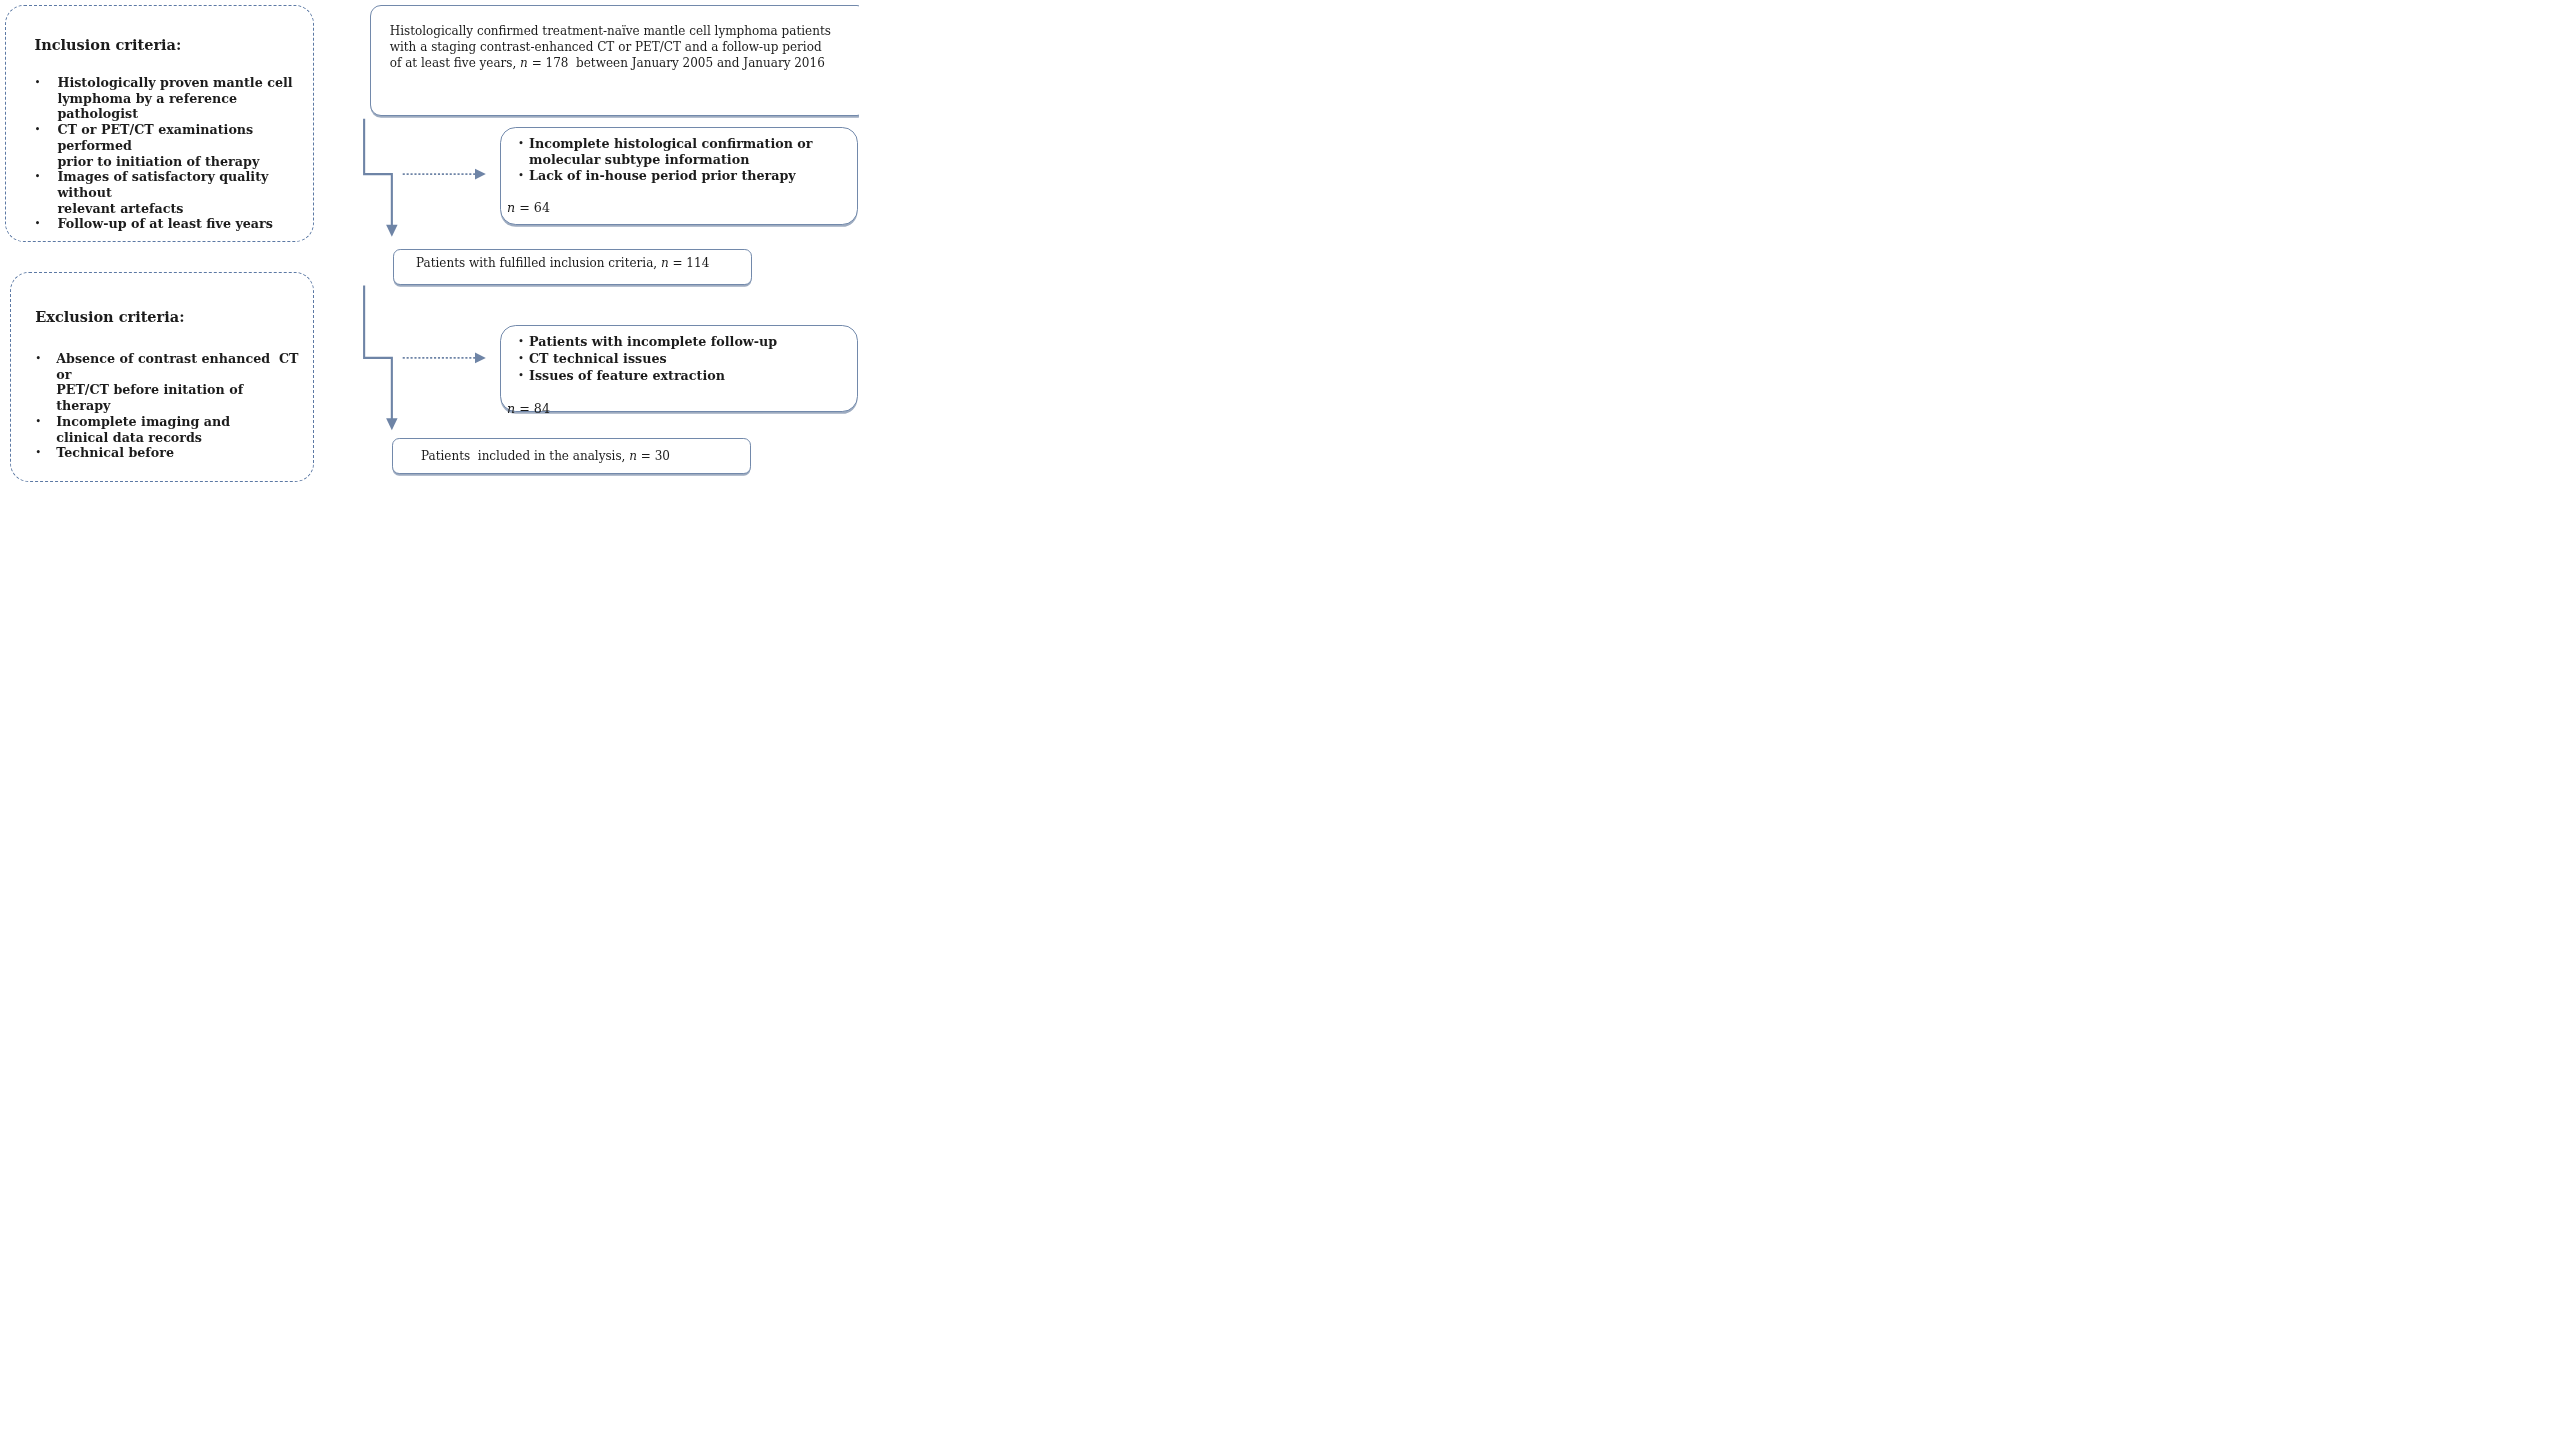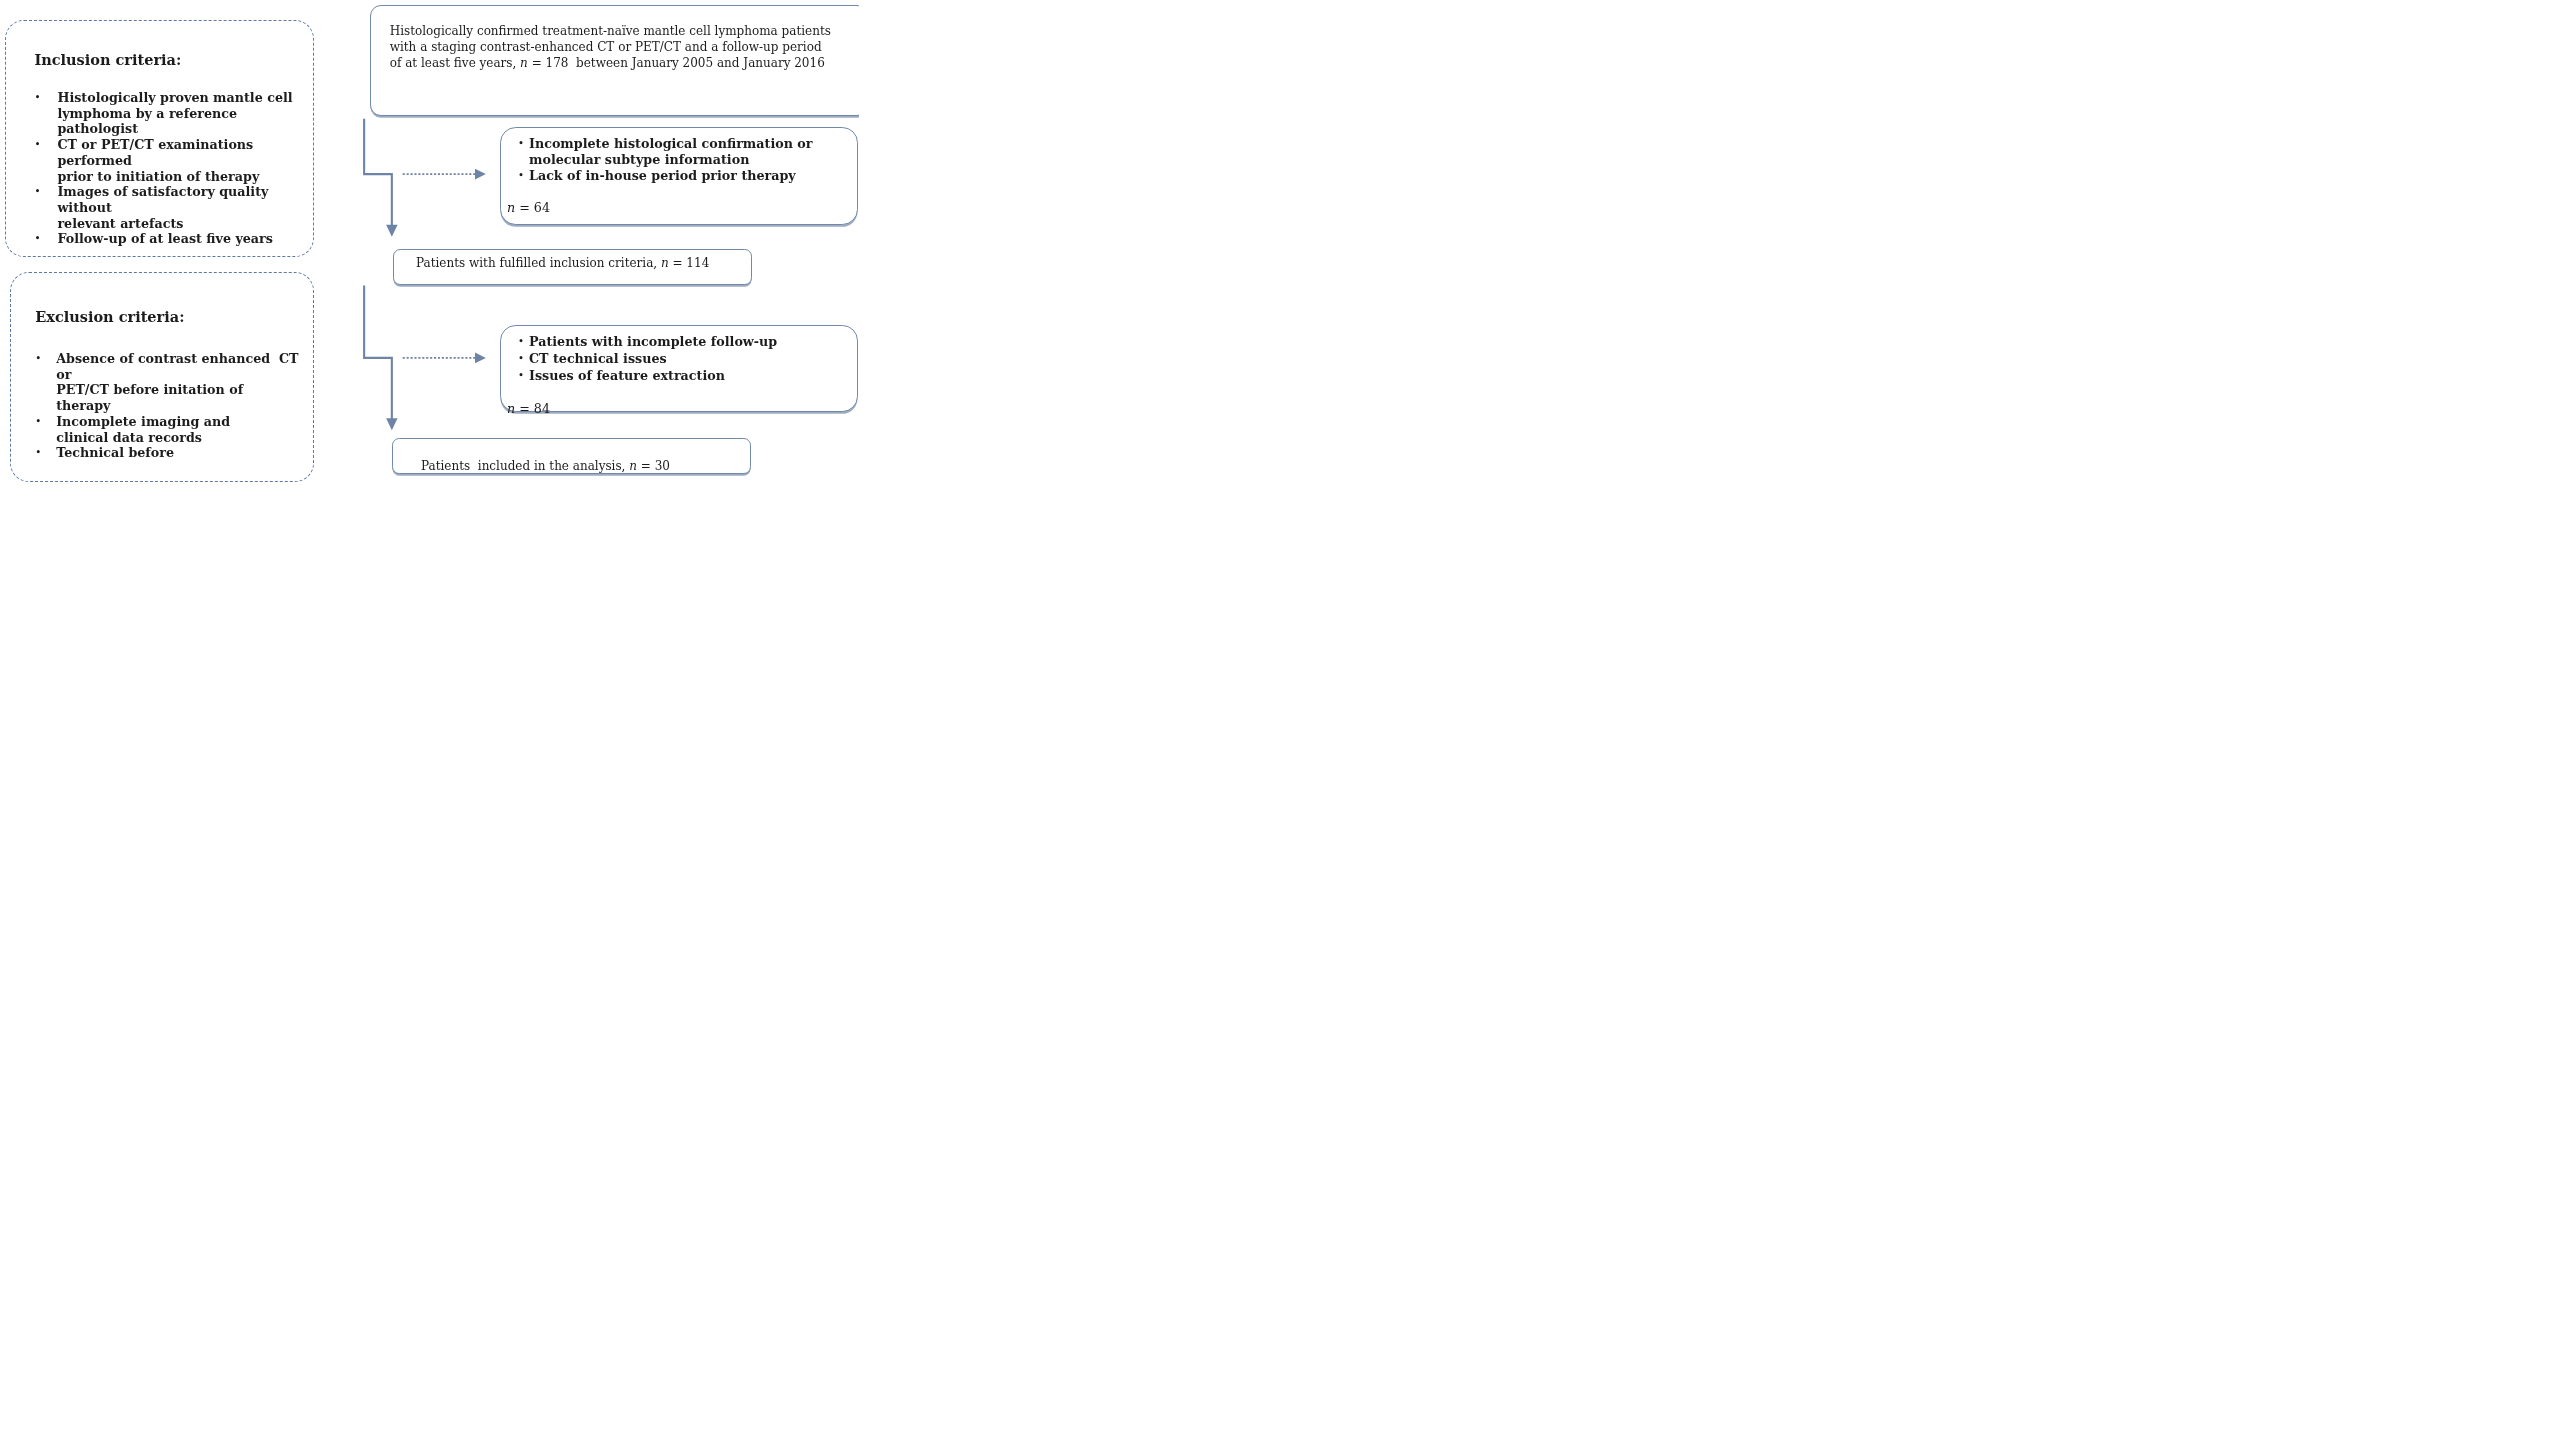--- a/index.html
+++ b/index.html
@@ -29,37 +29,37 @@
   ul.bullets li{position:relative;margin:0;}
   .dot{
     position:absolute;left:0;top:0;
     font-size:10.2px;
   }
   .bullet-text{white-space:pre-wrap;display:block;font-weight:bold;}
   .line{white-space:pre;}
   .var{font-style:italic;}
 
   
-  #inclusion-box{left:5.4px;top:20px;width:309px;height:237px;padding:30px 12px 0 28px;}
+  #inclusion-box{left:5.4px;top:5px;width:309px;height:237px;padding:30px 12px 0 28px;}
   #inclusion-box .bullets{margin-top:22px;}
   #inclusion-box li{padding-left:23px;}
   #exclusion-box{left:10.2px;top:272px;width:304px;height:210px;padding:35px 12px 0 24px;}
   #exclusion-box .bullets{margin-top:26px;}
   #exclusion-box li{padding-left:21px;}
 
   
   #eligible-box{left:370px;top:5.4px;width:498px;height:111px;border-radius:11px;padding:18px 8.4px 0 18.7px;font-size:12px;line-height:15.7px;}
   #excluded1-box{left:500px;top:127px;width:358px;height:98px;border-radius:15.7px;padding:8.4px 7.2px 0 6px;}
   #excluded1-box li{padding-left:22px;}
   #excluded1-box .dot{left:11px;}
   #fulfilled-box{left:393px;top:249px;width:359px;height:36px;border-radius:7.2px;display:flex;align-items:center;padding:0 6px 9px 22px;font-size:12px;}
   #excluded2-box{left:500px;top:325px;width:358px;height:87px;border-radius:15.7px;padding:7.2px 7.2px 0 6px;line-height:17px;}
   #excluded2-box li{padding-left:22px;}
   #excluded2-box .dot{left:11px;}
-  #final-box{left:392px;top:438px;width:359px;height:36px;border-radius:7.2px;display:flex;align-items:flex-end;padding:0 6px 0 28px;font-size:12px;}
+  #final-box{left:392px;top:438px;width:359px;height:36px;border-radius:7.2px;display:flex;align-items:center;padding:0 6px 0 28px;font-size:12px;}
 
   .n-line{margin-top:16px;}
   #connector-svg{position:absolute;left:0;top:0;width:859px;height:482px;}
 </style>
 </head>
 <body>
 
 <div id="canvas">
 
   <svg id="connector-svg" viewBox="0 0 1425 800">

